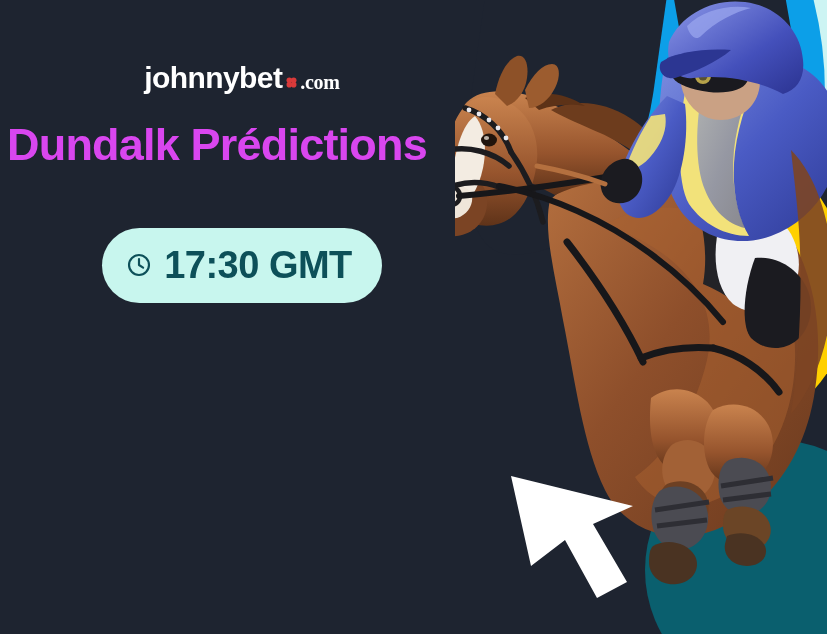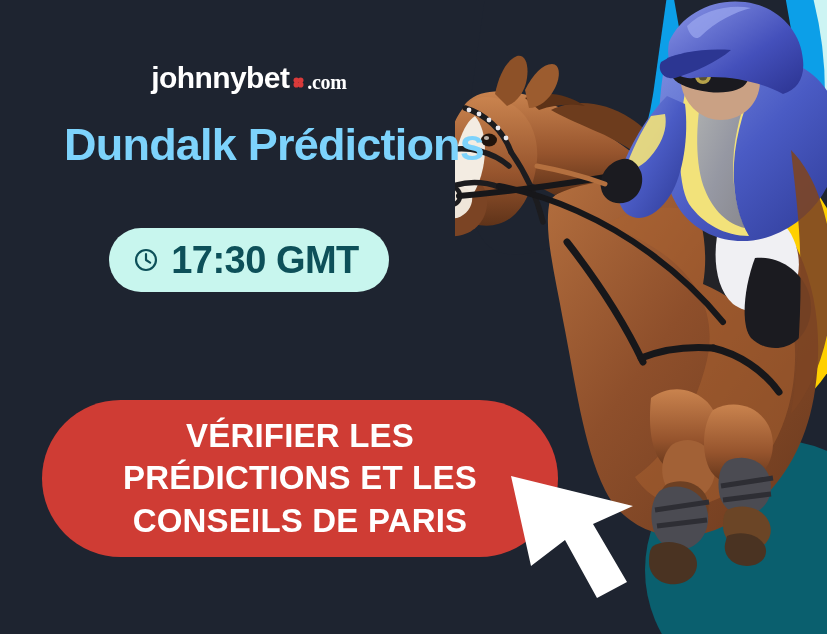--- a/index.html
+++ b/index.html
@@ -87,21 +87,21 @@
     left: 455px;
     top: -10px;
     width: 380px;
     height: 610px;
     pointer-events: none;
   }
 
   
   .content {
     position: absolute;
-    left: 8px;
+    left: 1px;
     top: 0;
     width: 482px;
     height: 634px;
     display: flex;
     flex-direction: column;
     align-items: center;
     z-index: 6;
   }
 
   .logo {
@@ -127,35 +127,35 @@
     font-size: 20px;
     font-weight: 700;
     color: #ffffff;
     letter-spacing: -0.3px;
     margin-bottom: 1px;
     font-family: Liberation Serif, serif;
   }
 
   .headline {
     margin-top: 26px;
-    text-align: right;
-    color: #7dd3fc;
+    text-align: left;
+    color: #d946ef;
     font-size: 45px;
     font-weight: 700;
     line-height: 1.17;
     letter-spacing: -0.8px;
     width: 470px;
   }
   .headline-line { display: block; white-space: nowrap; }
 
   .time-badge {
     margin-top: 26px;
     background: #c8f6ee;
     border-radius: 40px;
-    height: 64px;
+    height: 75px;
     padding: 0 30px 0 24px;
     display: inline-flex;
     align-items: center;
     gap: 12px;
   }
   .clock-icon { width: 26px; height: 26px; display: block; flex: none; }
   .time-text {
     color: #0d5059;
     font-size: 38px;
     font-weight: 700;
@@ -410,25 +410,18 @@
     <div class="time-badge">
       <svg class="clock-icon" viewBox="0 0 24 24" aria-hidden="true">
         <circle cx="12" cy="12" r="9.2" fill="none" stroke="#0d5059" stroke-width="2"></circle>
         <path d="M12 6.6 V12 L15.8 14.4" fill="none" stroke="#0d5059" stroke-width="2" stroke-linecap="round" stroke-linejoin="round"></path>
       </svg>
       <span class="time-text">17:30 GMT</span>
     </div>
 
   </div>
 
-  <button class="cta-button">
-    <span class="cta-inner">
-      <span class="cta-line">VÉRIFIER LES</span>
-      <span class="cta-line">PRÉDICTIONS ET LES</span>
-      <span class="cta-line">CONSEILS DE PARIS</span>
-    </span>
-  </button>
 
   <svg class="cursor-arrow" viewBox="0 0 180 140" aria-hidden="true">
     <path d="M6 14 L128 44 L88 62 L122 120 L92 136 L60 78 L26 104 Z" fill="#ffffff"></path>
   </svg>
 
 </div>
 
 </body></html>

